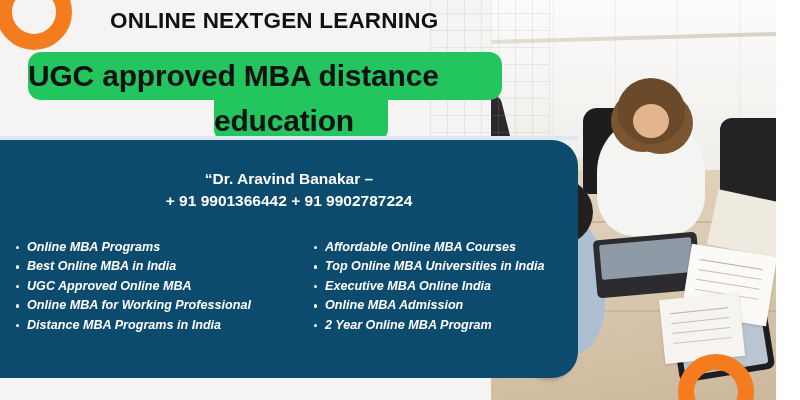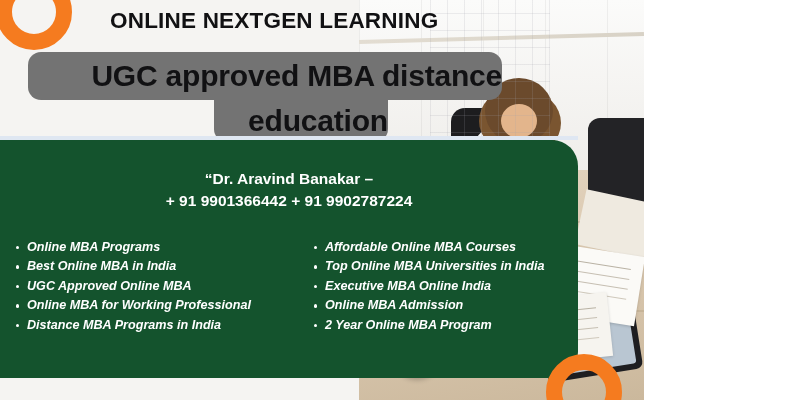--- a/index.html
+++ b/index.html
@@ -5,21 +5,21 @@
   * { margin:0; padding:0; box-sizing:border-box; }
 
   html, body {
     width:800px; height:400px;
     overflow:hidden;
     font-family:"Liberation Sans", sans-serif;
   }
 
   #banner {
     position:relative;
-    width:644px; height:400px;
+    width:776px; height:400px;
     background:#F5F4F2;
     overflow:hidden;
   }
 
   
   .photo {
     position:absolute;
     top:0; right:0;
     width:285px; height:400px;
     overflow:hidden;
@@ -115,22 +115,22 @@
 
   
   .eyebrow {
     position:absolute; top:8px; left:110px;
     font-size:22.5px; font-weight:700; letter-spacing:.2px;
     color:#111113; white-space:nowrap;
   }
 
   .hl-band {
     position:absolute;
-    background:#737373;
-    display:flex; align-items:center; justify-content:flex-end;
+    background:#22c55e;
+    display:flex; align-items:center; justify-content:flex-start;
   }
   .hl-band-1 {
     top:52px; left:28px; width:474px; height:48px;
     border-radius:13px;
   }
   .hl-band-2 {
     top:100px; left:166px; width:174px; height:42px;
     border-radius:0 0 13px 13px;
     margin-left:48px;
   }
@@ -144,21 +144,21 @@
     position:absolute; top:0; left:430px; width:120px; height:150px;
     background:
       repeating-linear-gradient(0deg, rgba(160,160,170,.18) 0 1px, transparent 1px 17px),
       repeating-linear-gradient(90deg, rgba(160,160,170,.18) 0 1px, transparent 1px 17px);
   }
 
   
   .navy {
     position:absolute;
     top:140px; left:0; width:578px; height:238px;
-    background:#14532d;
+    background:#0c4a6e;
     border-radius:0 26px 26px 0;
     z-index:3;
   }
   .navy-topline {
     position:absolute; top:136px; left:0; width:578px; height:4px;
     background:#dfe7f2; z-index:3;
   }
 
   .quote {
     margin-top:28px;

